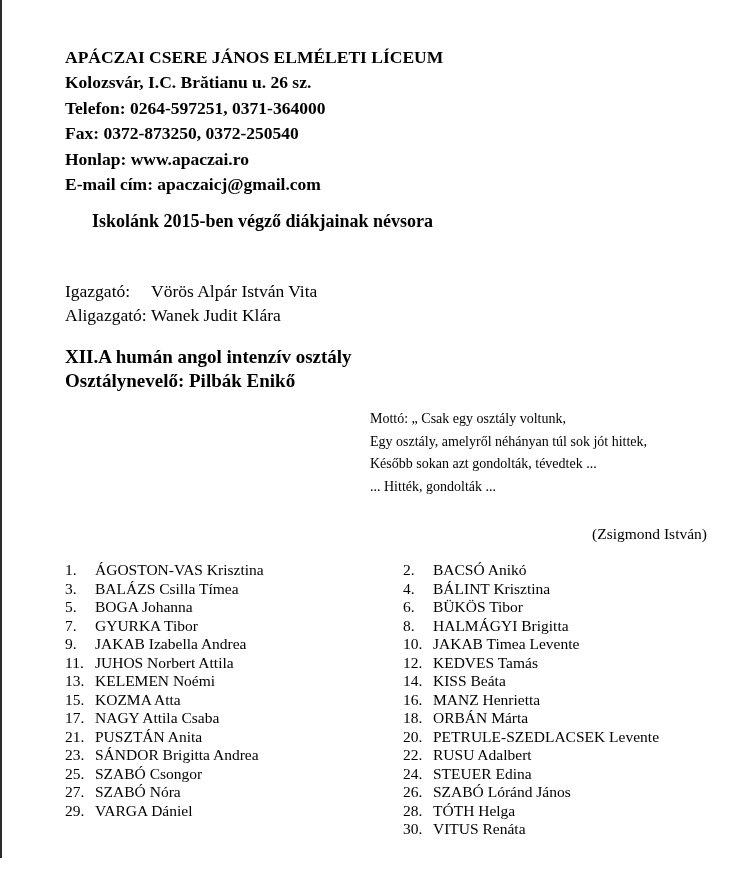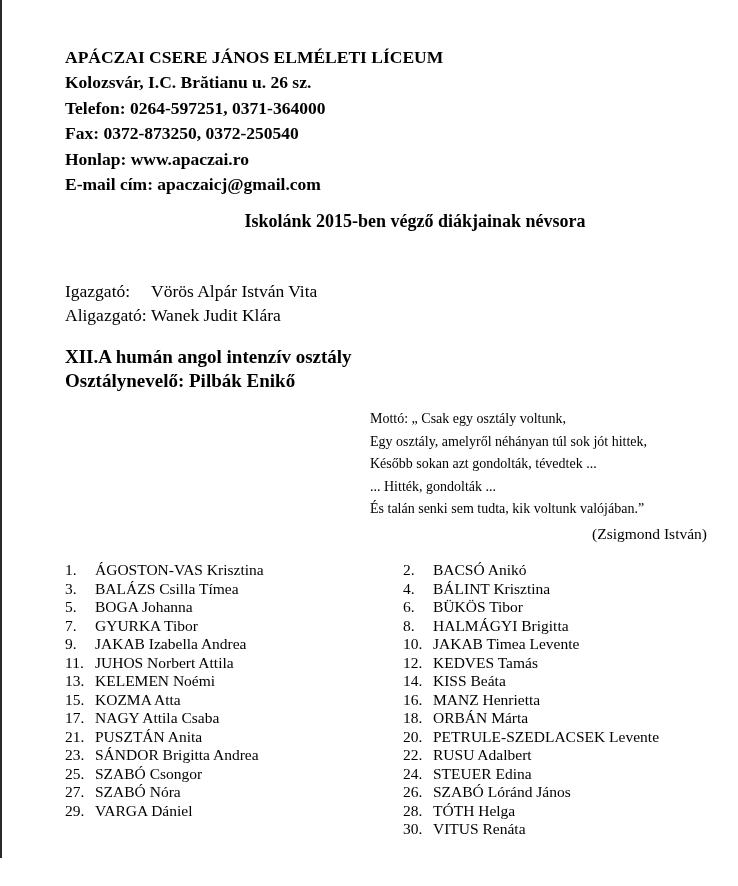--- a/index.html
+++ b/index.html
@@ -31,21 +31,20 @@
     font-size: 17.5px;
     line-height: 25.4px;
     white-space: nowrap;
     margin-top: 32px;
   }
   .doc-title {
     position: absolute;
     left: 92px;
     top: 211px;
     width: 646px;
-    text-align: center;
     font-weight: bold;
     font-size: 18px;
     white-space: nowrap;
   }
   .admin-block {
     position: absolute;
     left: 65px;
     top: 280px;
     font-weight: normal;
     font-size: 17.5px;
@@ -127,21 +126,20 @@
 <div class="class-block">
   <div>XII.A humán angol intenzív osztály</div>
   <div>Osztálynevelő: Pilbák Enikő</div>
 </div>
 
 <div class="motto-block">
   <div>Mottó: „ Csak egy osztály voltunk,</div>
   <div>Egy osztály, amelyről néhányan túl sok jót hittek,</div>
   <div>Később sokan azt gondolták, tévedtek ...</div>
   <div>... Hitték, gondolták ...</div>
-  <div>És talán senki sem tudta, kik voltunk valójában.”</div>
 </div>
 
 <div class="attribution">(Zsigmond István)</div>
 
 <div class="students">
   <div class="student-col left">
       <div class="student-row">
         <span class="student-num">1.</span>
         <span class="student-name">ÁGOSTON-VAS Krisztina</span>
       </div>

